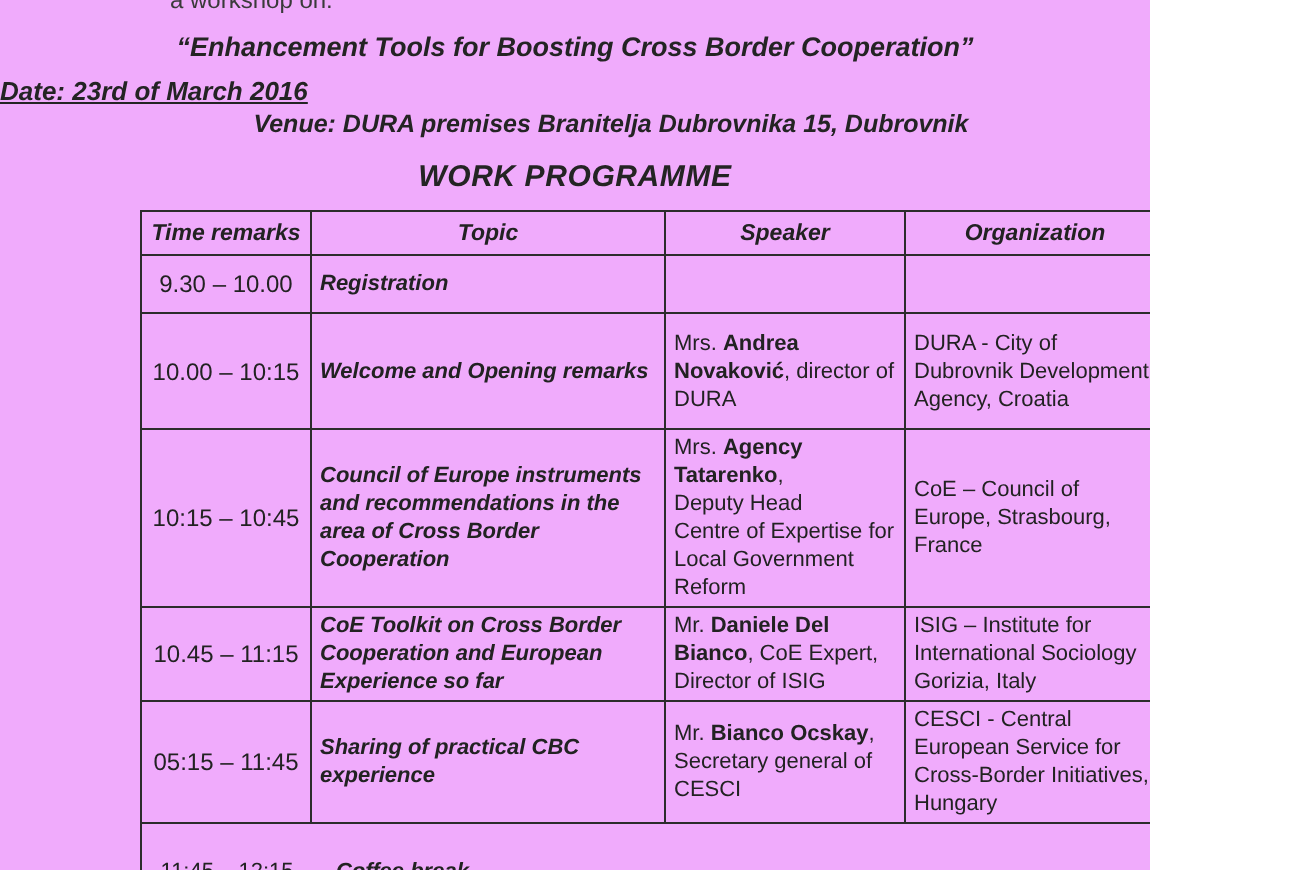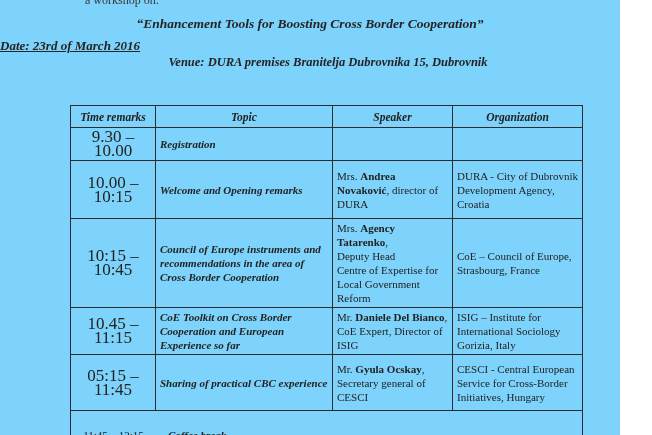--- a/index.html
+++ b/index.html
@@ -2,25 +2,25 @@
 <html><head>
 <meta charset="utf-8">
 <style>
   html, body {
     margin: 0;
     padding: 0;
     background: #ffffff;
   }
   .page {
     position: relative;
-    width: 620px;
+    width: 575px;
     height: 435px;
     overflow: hidden;
-    background: #7dd3fc;
-    font-family: Liberation Serif, serif;
+    background: #f0abfc;
+    font-family: Liberation Sans, sans-serif;
     color: #232323;
   }
   .intro-line {
     position: absolute;
     top: -7px;
     left: 85px;
     font-size: 12px;
     color: #3a3a3a;
     white-space: nowrap;
   }
@@ -90,21 +90,21 @@
   }
   table.prog th {
     font-size: 11.5px;
     font-weight: bold;
     font-style: italic;
     text-align: center;
     height: 17px;
   }
   td.time {
     text-align: center;
-    font-size: 17px;
+    font-size: 12px;
   }
   td.topic {
     font-weight: bold;
     font-style: italic;
     padding-left: 8px;
     padding-right: 6px;
   }
   td.speaker {
     padding-left: 6px;
     white-space: pre-line;
@@ -149,20 +149,21 @@
 </style>
 </head>
 <body>
 
 <div class="page">
 
   <div class="intro-line">a workshop on:</div>
   <div class="doc-title">“Enhancement Tools for Boosting Cross Border Cooperation”</div>
   <div class="doc-date">Date: 23rd of March 2016</div>
   <div class="doc-venue">Venue: DURA premises Branitelja Dubrovnika 15, Dubrovnik</div>
+  <div class="programme-title">WORK PROGRAMME</div>
 
   <table class="prog">
     <colgroup>
       <col style="width:85px">
       <col style="width:177px">
       <col style="width:120px">
       <col style="width:130px">
     </colgroup>
     <thead>
       <tr>
@@ -195,21 +196,21 @@
       </tr>
       <tr class="row-toolkit">
         <td class="time">10.45 – 11:15</td>
         <td class="topic">CoE Toolkit on Cross Border Cooperation and European Experience so far</td>
         <td class="speaker"><span>Mr. </span><b>Daniele Del Bianco</b><span>, CoE Expert, Director of ISIG</span></td>
         <td class="org">ISIG – Institute for International Sociology Gorizia, Italy</td>
       </tr>
       <tr class="row-sharing">
         <td class="time">05:15 – 11:45</td>
         <td class="topic">Sharing of practical CBC experience</td>
-        <td class="speaker"><span>Mr. </span><b>Gyula Ocskay</b><span>, Secretary general of CESCI</span></td>
+        <td class="speaker"><span>Mr. </span><b>Bianco Ocskay</b><span>, Secretary general of CESCI</span></td>
         <td class="org">CESCI - Central European Service for Cross-Border Initiatives, Hungary</td>
       </tr>
       <tr class="row-break">
         <td colspan="4">
           <span class="break-time">11:45 – 12:15</span><span class="break-label">Coffee break</span>
         </td>
       </tr>
       <tr class="row-panel">
         <td class="time"></td>
         <td class="topic">Panel discussion on proposals for cooperation between</td>

